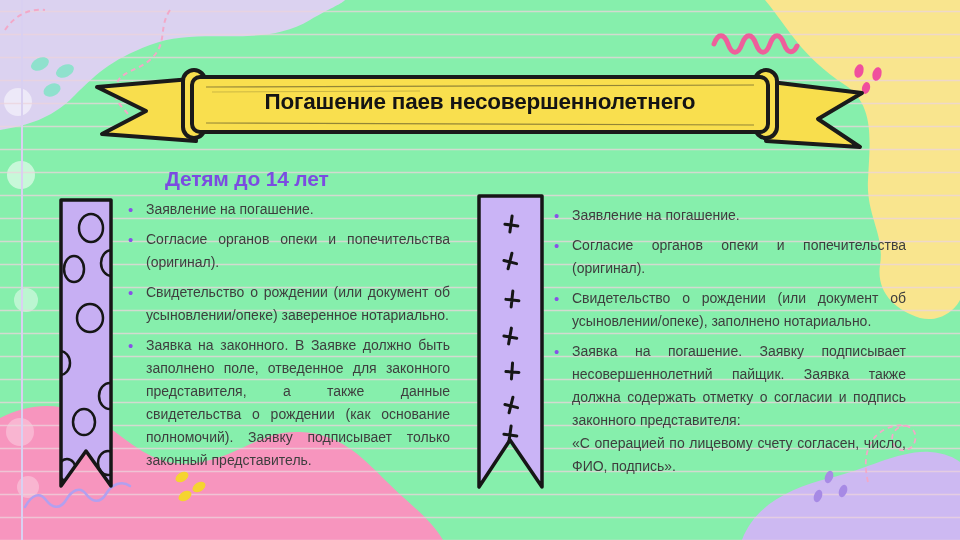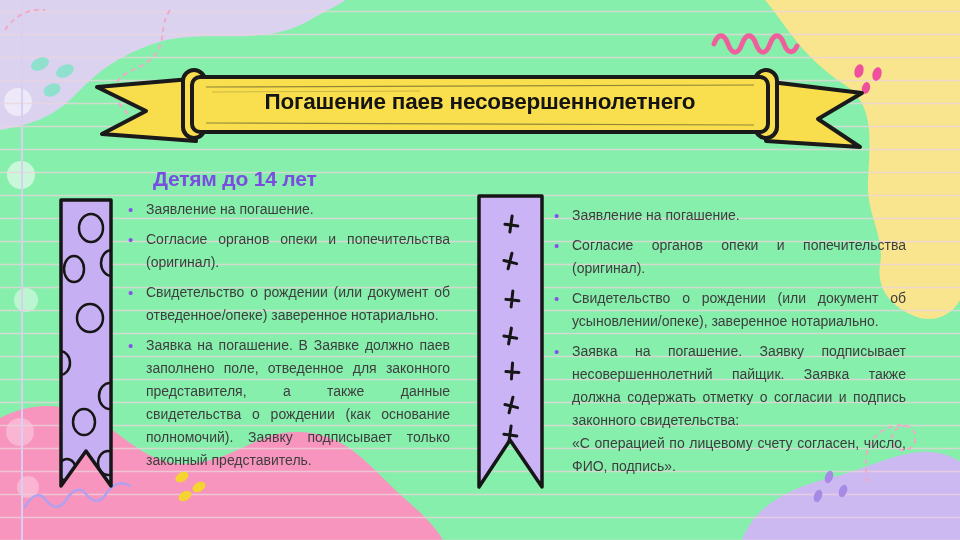--- a/index.html
+++ b/index.html
@@ -2,21 +2,21 @@
 <html><head>
 <meta charset="utf-8">
 <style>
   html,body{margin:0;padding:0;}
   .slide{position:relative;width:960px;height:540px;background:#86efac;overflow:hidden;
          font-family:"Liberation Sans","DejaVu Sans",sans-serif;}
   .decor{position:absolute;left:0;top:0;width:960px;height:540px;}
   .txt-layer{position:absolute;left:0;top:0;width:960px;height:540px;z-index:5;}
   .banner-title{position:absolute;left:196px;top:89px;width:568px;text-align:center;
                 font-size:22.5px;font-weight:700;color:#141414;letter-spacing:-0.2px;}
-  .col-heading{position:absolute;font-size:21px;font-weight:700;color:#7b4ce1;letter-spacing:-0.2px;}
+  .col-heading{position:absolute;font-size:21px;font-weight:700;color:#7b4ce1;letter-spacing:-0.2px;margin-left:12px;}
   .heading-left{left:153px;top:167px;}
   .heading-right{left:568px;top:162px;}
   .col{position:absolute;}
   .col-left{left:128px;top:198px;width:322px;}
   .col-right{left:554px;top:204px;width:352px;}
   .bullet-item{display:flex;margin-bottom:7px;}
   .bullet-marker{flex:0 0 18px;color:#8851e8;font-size:15px;line-height:23px;}
   .bullet-text{flex:1;font-size:14px;line-height:23px;color:#3e3e3e;text-align:justify;
                white-space:pre-line;}
 </style>
@@ -150,42 +150,42 @@
       <div class="bullet-item">
         <span class="bullet-marker">•</span>
         <span class="bullet-text">Заявление на погашение.</span>
       </div>
       <div class="bullet-item">
         <span class="bullet-marker">•</span>
         <span class="bullet-text">Согласие органов опеки и попечительства (оригинал).</span>
       </div>
       <div class="bullet-item">
         <span class="bullet-marker">•</span>
-        <span class="bullet-text">Свидетельство о рождении (или документ об отведенное/опеке) заверенное нотариально.</span>
+        <span class="bullet-text">Свидетельство о рождении (или документ об усыновлении/опеке) заверенное нотариально.</span>
       </div>
       <div class="bullet-item">
         <span class="bullet-marker">•</span>
-        <span class="bullet-text">Заявка на погашение. В Заявке должно паев заполнено поле, отведенное для законного представителя, а также данные свидетельства о рождении (как основание полномочий). Заявку подписывает только законный представитель.</span>
+        <span class="bullet-text">Заявка на законного. В Заявке должно быть заполнено поле, отведенное для законного представителя, а также данные свидетельства о рождении (как основание полномочий). Заявку подписывает только законный представитель.</span>
       </div>
     </div>
 
     <div class="col col-right">
       <div class="bullet-item">
         <span class="bullet-marker">•</span>
         <span class="bullet-text">Заявление на погашение.</span>
       </div>
       <div class="bullet-item">
         <span class="bullet-marker">•</span>
         <span class="bullet-text">Согласие органов опеки и попечительства (оригинал).</span>
       </div>
       <div class="bullet-item">
         <span class="bullet-marker">•</span>
-        <span class="bullet-text">Свидетельство о рождении (или документ об усыновлении/опеке), заверенное нотариально.</span>
+        <span class="bullet-text">Свидетельство о рождении (или документ об усыновлении/опеке), заполнено нотариально.</span>
       </div>
       <div class="bullet-item">
         <span class="bullet-marker">•</span>
-        <span class="bullet-text">Заявка на погашение. Заявку подписывает несовершеннолетний пайщик. Заявка также должна содержать отметку о согласии и подпись законного свидетельства:
+        <span class="bullet-text">Заявка на погашение. Заявку подписывает несовершеннолетний пайщик. Заявка также должна содержать отметку о согласии и подпись законного представителя:
 «С операцией по лицевому счету согласен, число, ФИО, подпись».</span>
       </div>
     </div>
   </div>
 
 </div>
 
 </body></html>

